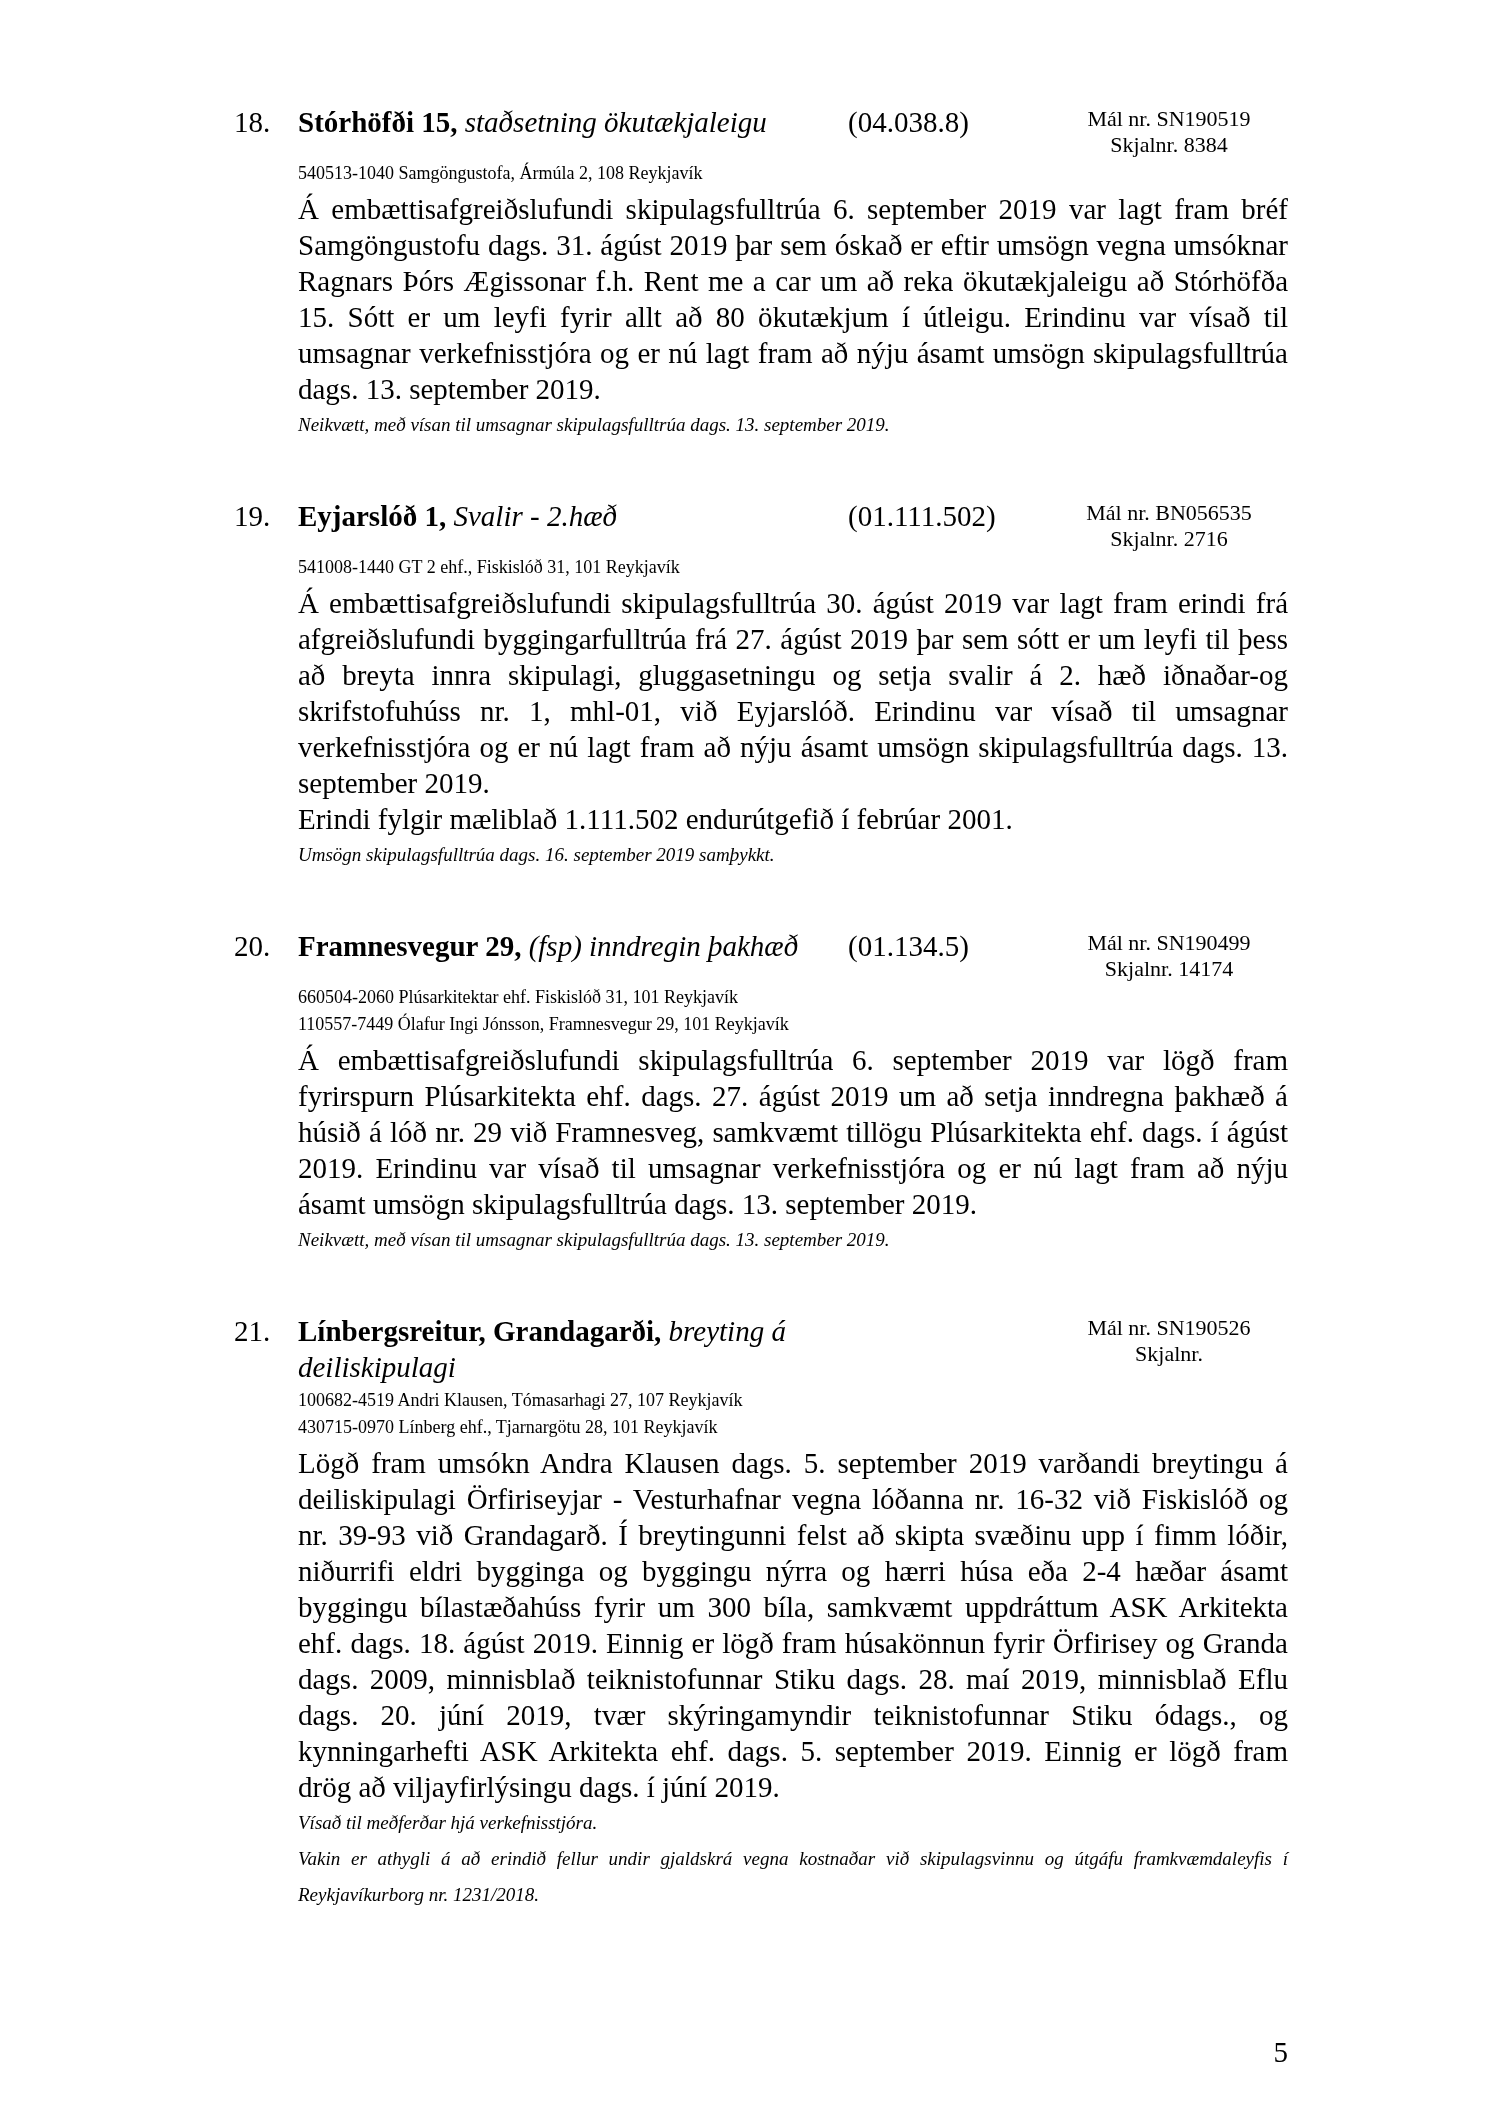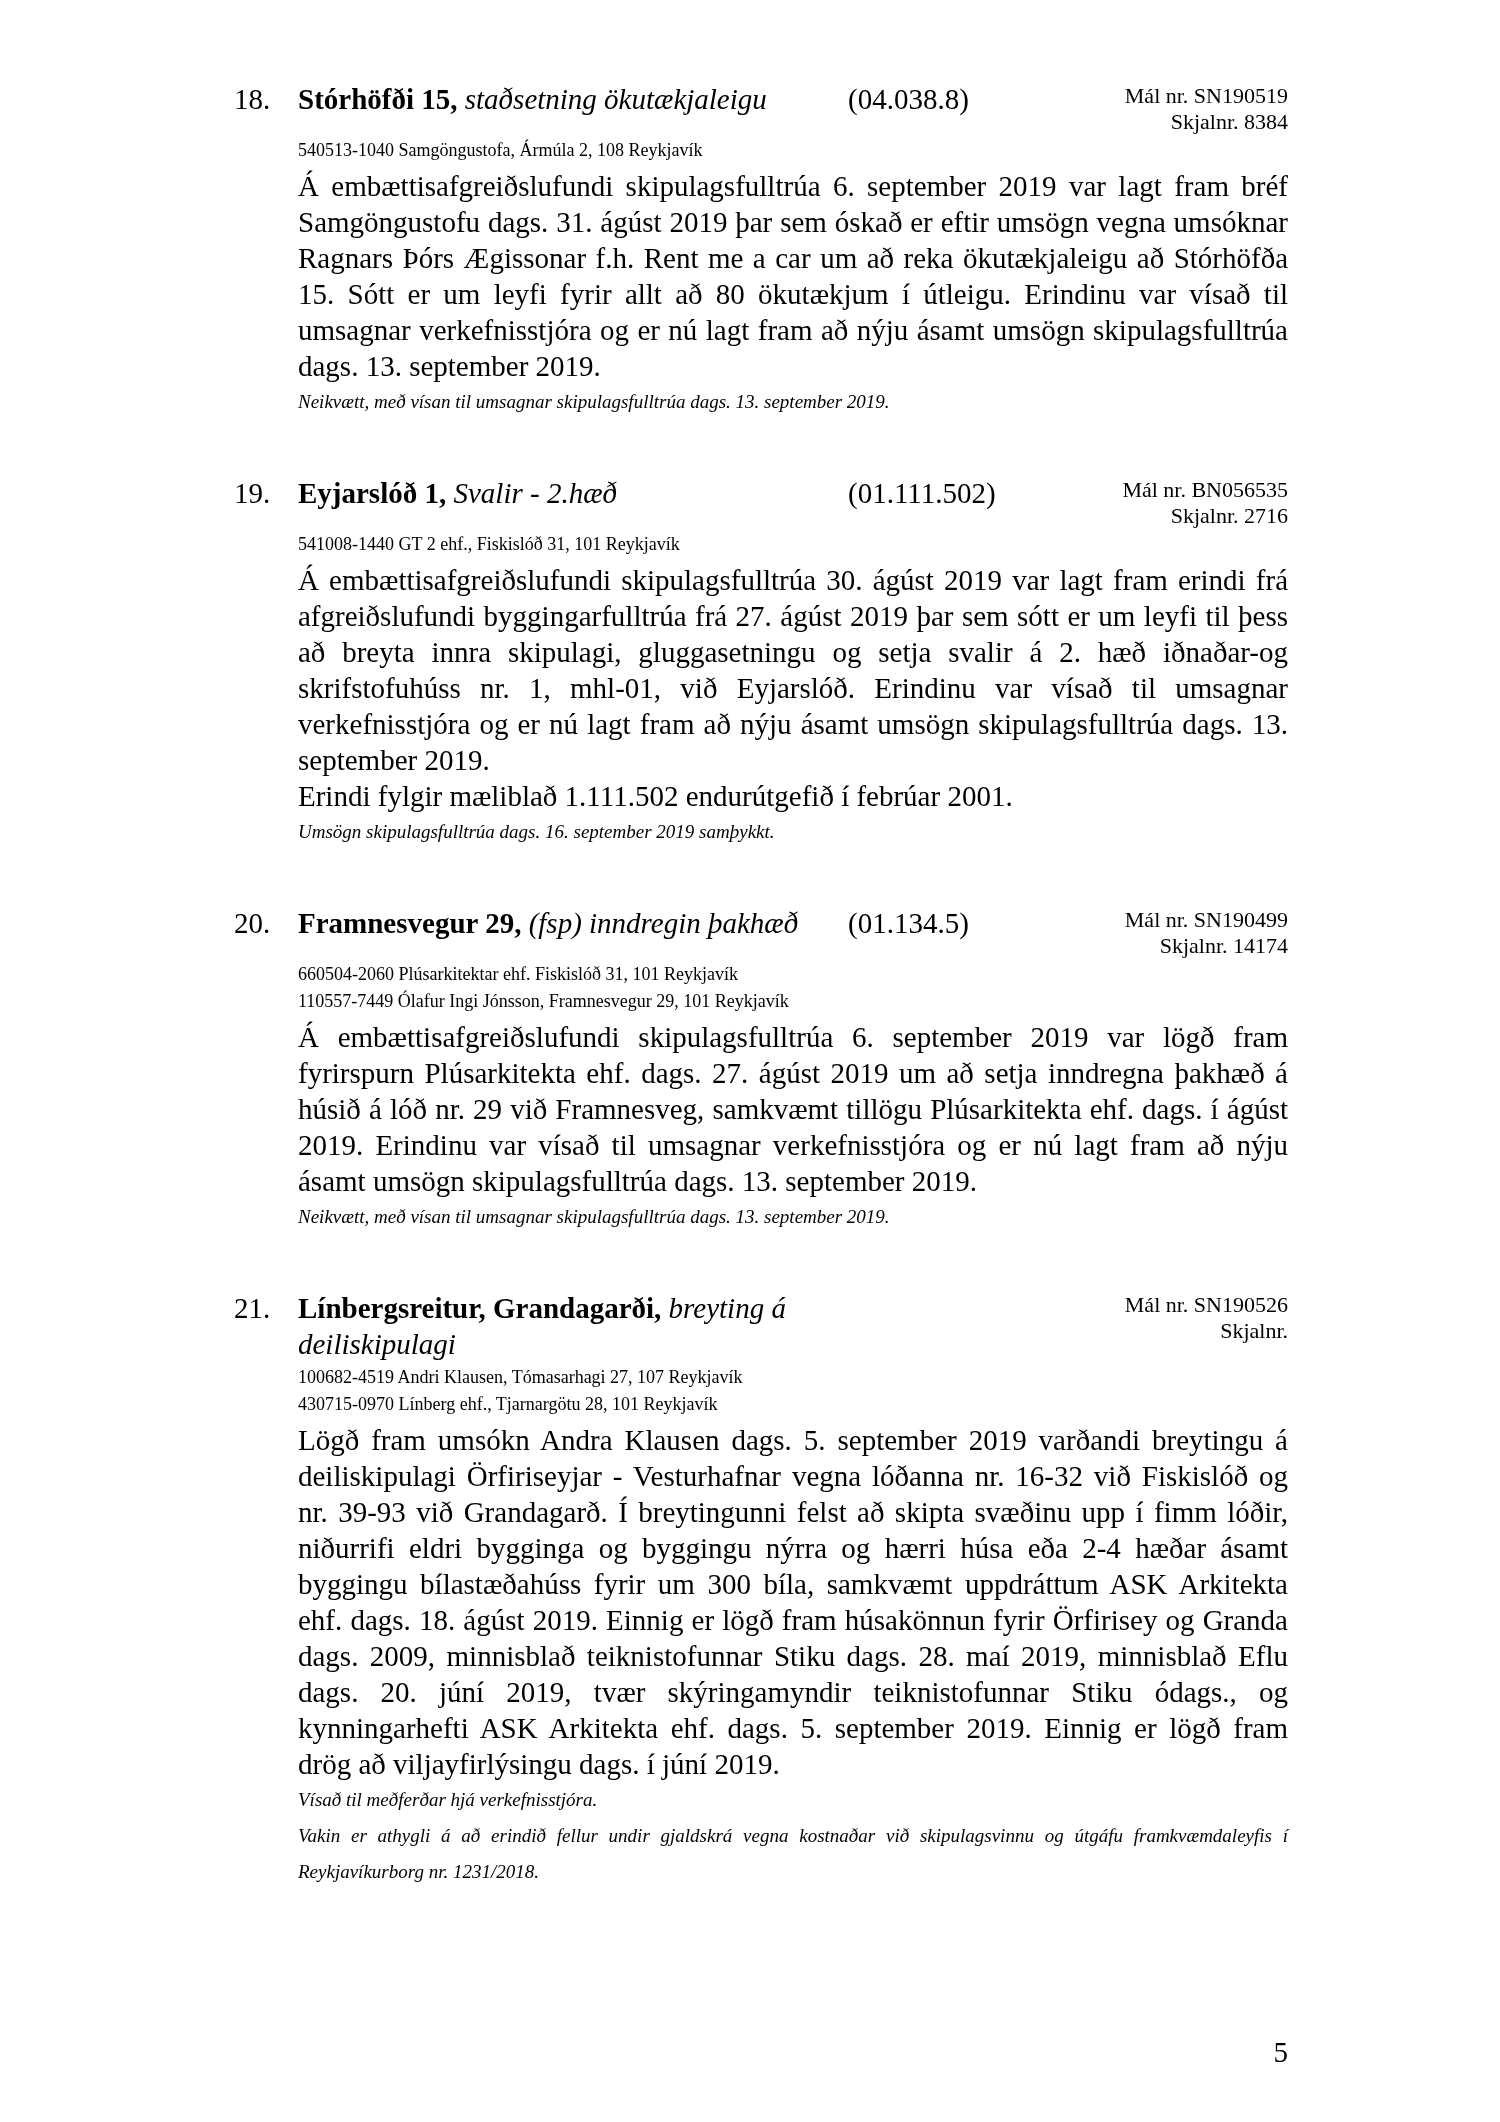--- a/index.html
+++ b/index.html
@@ -8,42 +8,42 @@
     height: 2122px;
     background: #ffffff;
     color: #000000;
     font-family: "Liberation Serif", serif;
     position: relative;
     overflow: hidden;
   }
   .sheet {
     position: absolute;
     inset: 0;
-    padding: 81px 212px 0 234px;
+    padding: 104px 212px 0 234px;
     box-sizing: border-box;
   }
   .item { margin-bottom: 55px; }
   .item-header {
     display: grid;
     grid-template-columns: 64px 550px 202px 238px;
     align-items: start;
     font-size: 29px;
     line-height: 36px;
   }
   .num { font-weight: normal; }
   .title { font-weight: bold; }
   .subtitle { font-style: italic; }
   .code { font-size: 29px; }
   .refs {
     font-size: 22px;
     line-height: 26px;
     text-align: right;
     padding-top: 2px;
   }
-  .ref-line { display: block; }
+  .ref-line { display: block; text-align: center; }
   .item-content { margin-left: 64px; }
   .registrants { margin: 2px 0 4px 0; }
   .registrant {
     font-size: 18px;
     line-height: 27px;
   }
   .body-para {
     font-size: 29px;
     line-height: 36px;
     text-align: justify;

